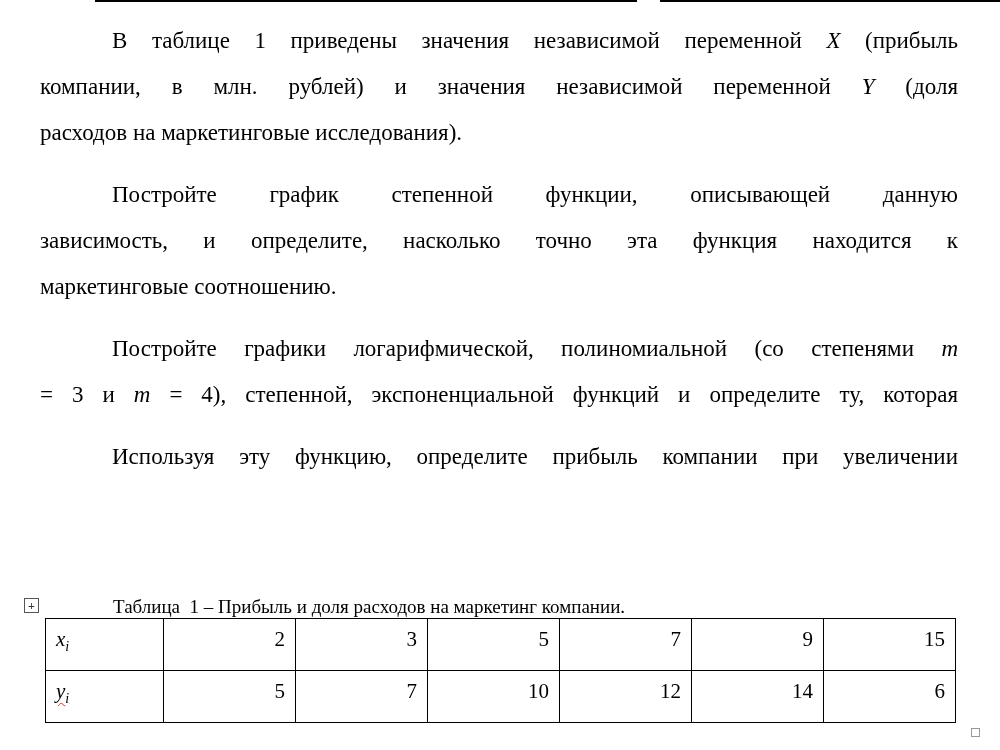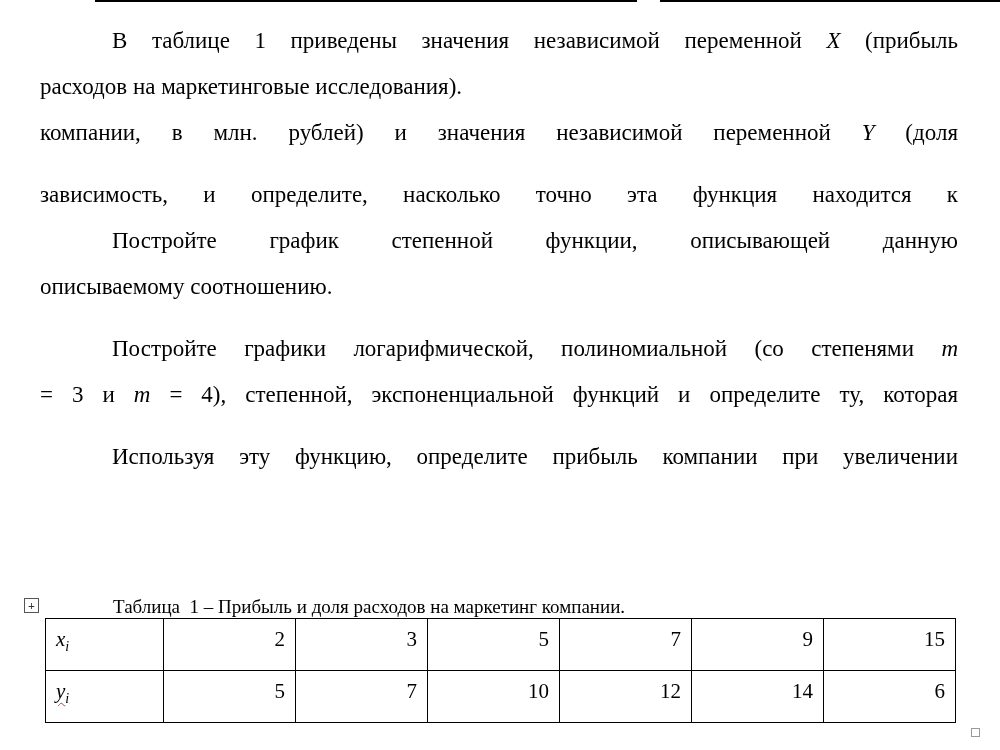--- a/index.html
+++ b/index.html
@@ -97,28 +97,28 @@
 </head>
 <body>
 
 <div class="topline seg1"></div>
 <div class="topline seg2"></div>
 
 <div class="text-block">
 
   <p class="para">
     <span class="line indent"><span>В таблице 1 приведены значения независимой переменной </span><span class="run-italic">X</span><span> (прибыль</span></span>
+    <span class="line"><span>компании, в млн. рублей) и значения независимой переменной </span><span class="run-italic">Y</span><span> (доля</span></span>
     <span class="line last"><span>расходов на маркетинговые исследования).</span></span>
-    <span class="line"><span>компании, в млн. рублей) и значения независимой переменной </span><span class="run-italic">Y</span><span> (доля</span></span>
   </p>
 
   <p class="para">
+    <span class="line indent"><span>Постройте график степенной функции, описывающей данную</span></span>
     <span class="line"><span>зависимость, и определите, насколько точно эта функция находится к</span></span>
-    <span class="line indent"><span>Постройте график степенной функции, описывающей данную</span></span>
-    <span class="line last"><span>описываемому соотношению.</span></span>
+    <span class="line last"><span>маркетинговые соотношению.</span></span>
   </p>
 
   <p class="para">
     <span class="line indent"><span>Постройте графики логарифмической, полиномиальной (со степенями </span><span class="run-italic">m</span></span>
     <span class="line"><span>= 3 и </span><span class="run-italic">m</span><span> = 4), степенной, экспоненциальной функций и определите ту, которая</span></span>
   </p>
 
   <p class="para">
     <span class="line indent"><span>Используя эту функцию, определите прибыль компании при увеличении</span></span>
   </p>

